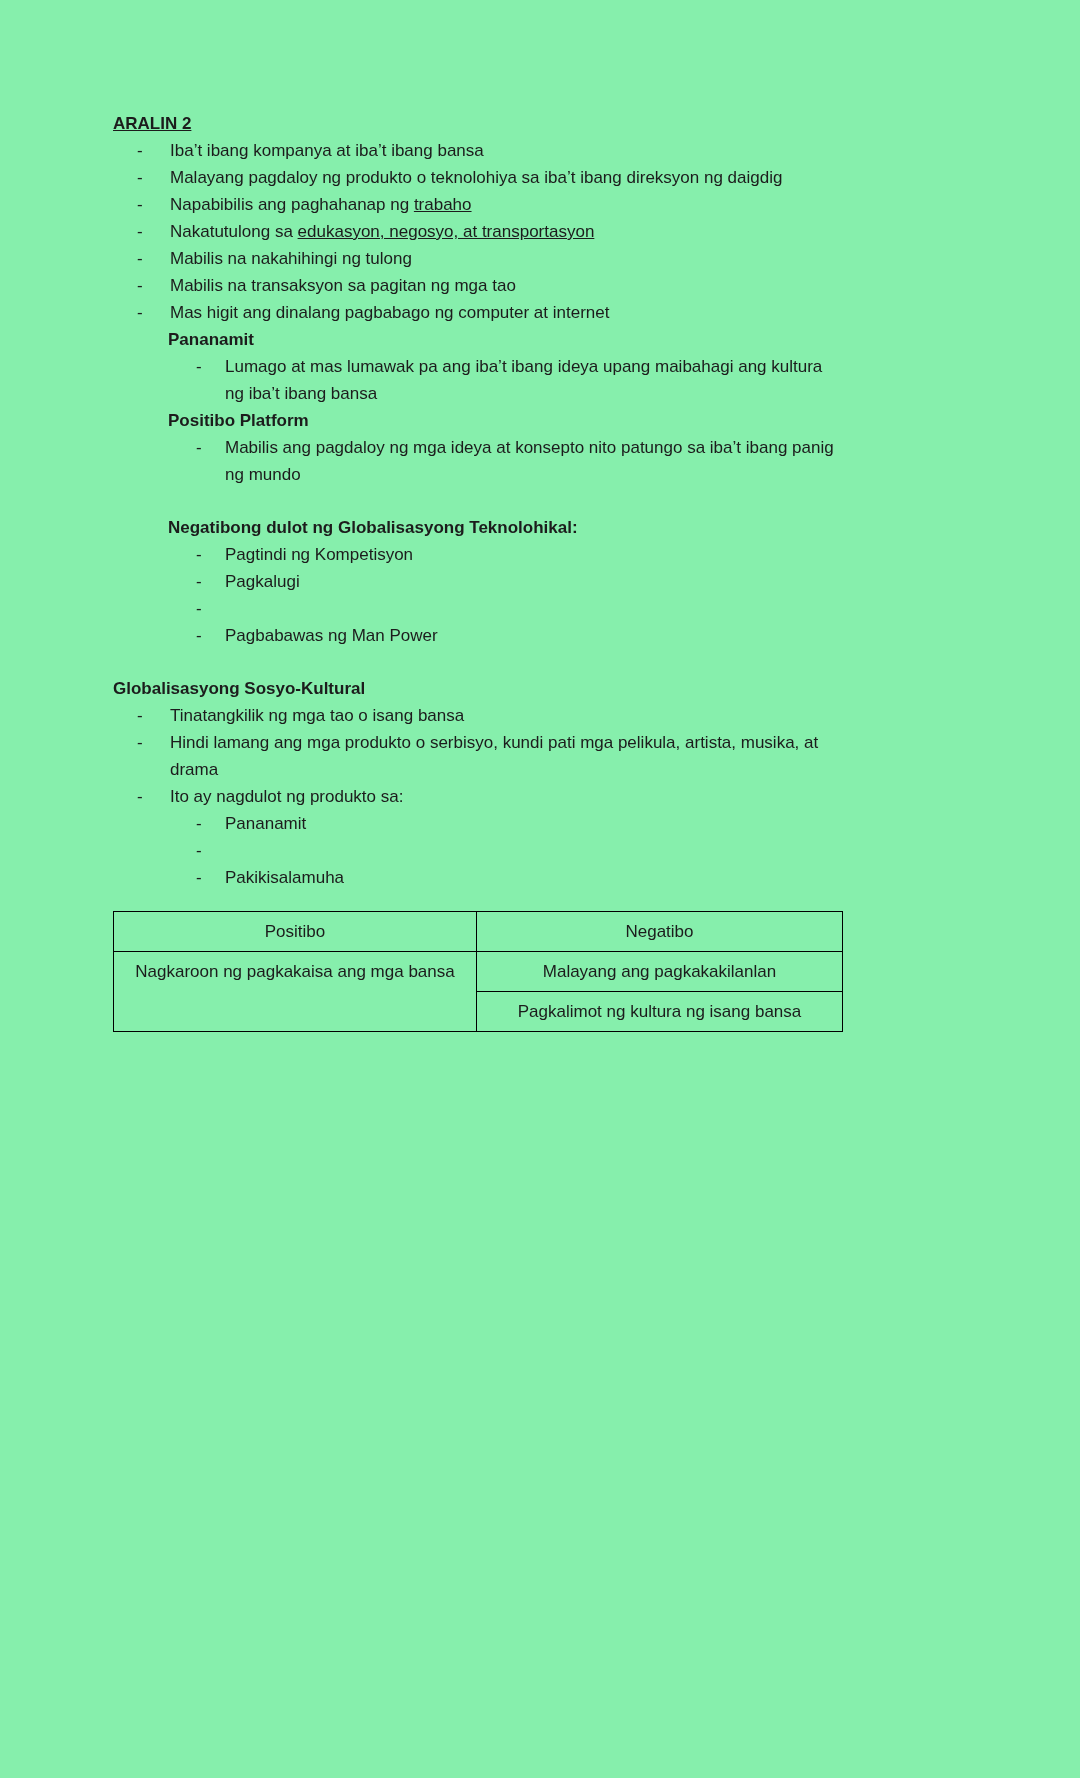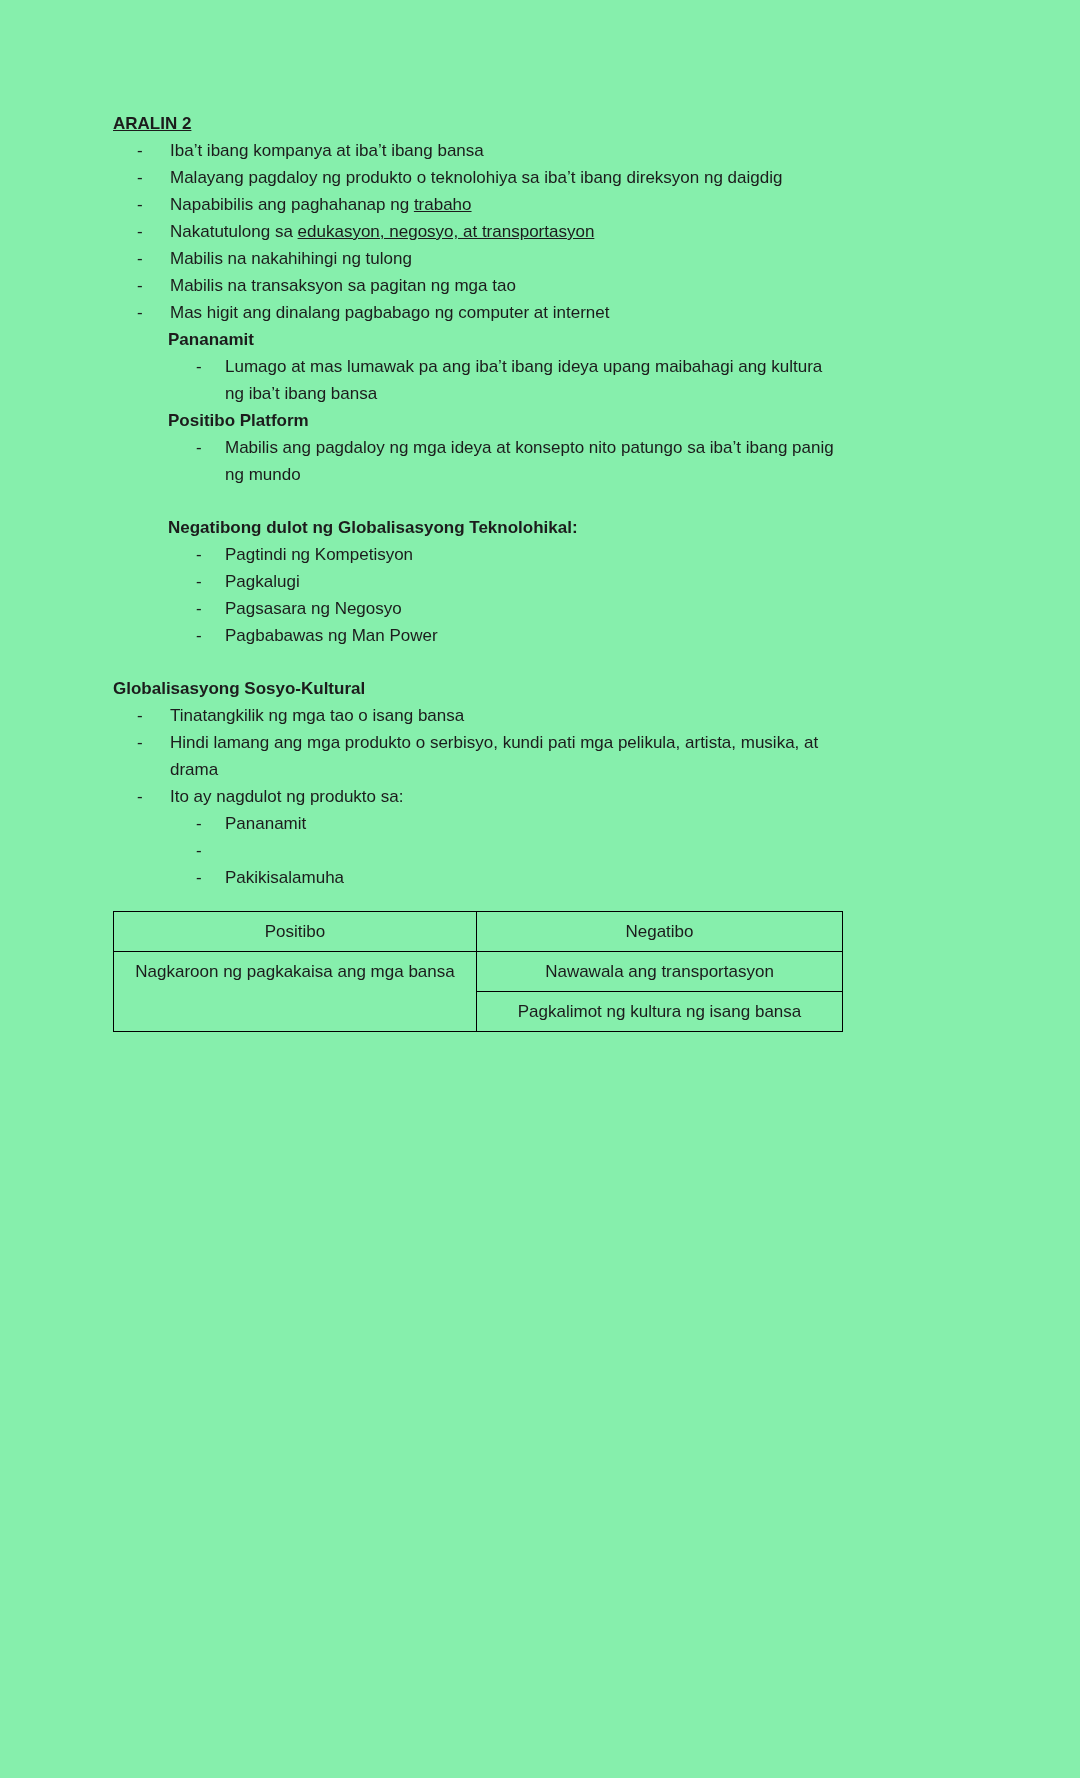--- a/index.html
+++ b/index.html
@@ -103,21 +103,20 @@
     <div class="li l2">
       <span class="dash">-</span>
       <span class="txt">Pagtindi ng Kompetisyon</span>
     </div>
     <div class="li l2">
       <span class="dash">-</span>
       <span class="txt">Pagkalugi</span>
     </div>
     <div class="li l2">
       <span class="dash">-</span>
-      <span class="txt">Pagsasara ng Negosyo</span>
     </div>
     <div class="li l2">
       <span class="dash">-</span>
       <span class="txt">Pagbabawas ng Man Power</span>
     </div>
 
     <div class="h gap-top">Globalisasyong Sosyo-Kultural</div>
     <div class="li l1">
       <span class="dash">-</span>
       <span class="txt">Tinatangkilik ng mga tao o isang bansa</span>
@@ -144,21 +143,21 @@
 
 
     <table class="effects">
       <tbody>
         <tr>
           <td class="col-l h-cell">Positibo</td>
           <td>Negatibo</td>
         </tr>
         <tr>
           <td class="col-l span-cell" rowspan="2">Nagkaroon ng pagkakaisa ang mga bansa</td>
-          <td>Nawawala ang transportasyon</td>
+          <td>Malayang ang pagkakakilanlan</td>
         </tr>
         <tr>
           <td>Pagkalimot ng kultura ng isang bansa</td>
         </tr>
       </tbody>
     </table>
 
   </div>
 </div>
 

